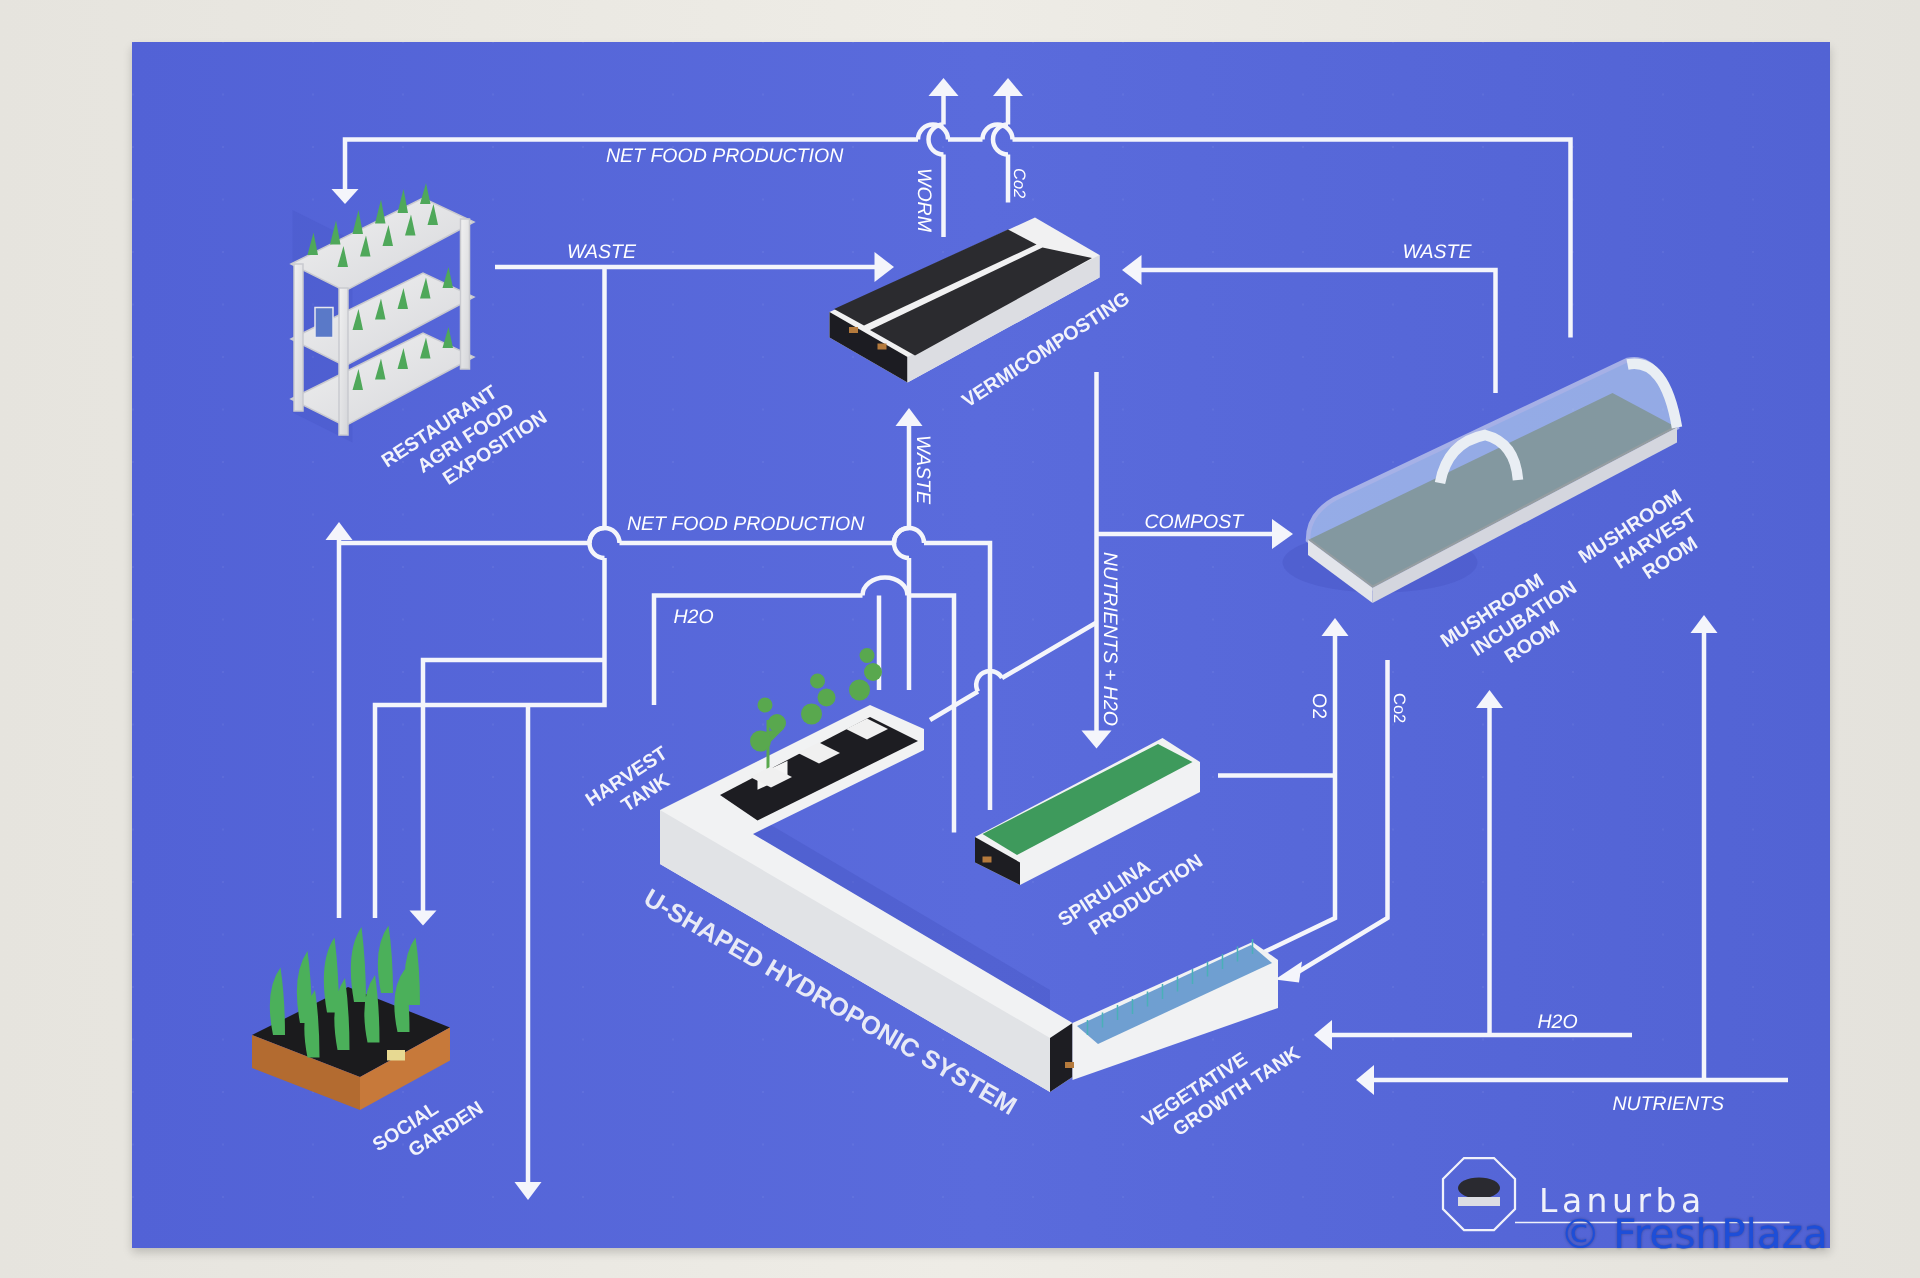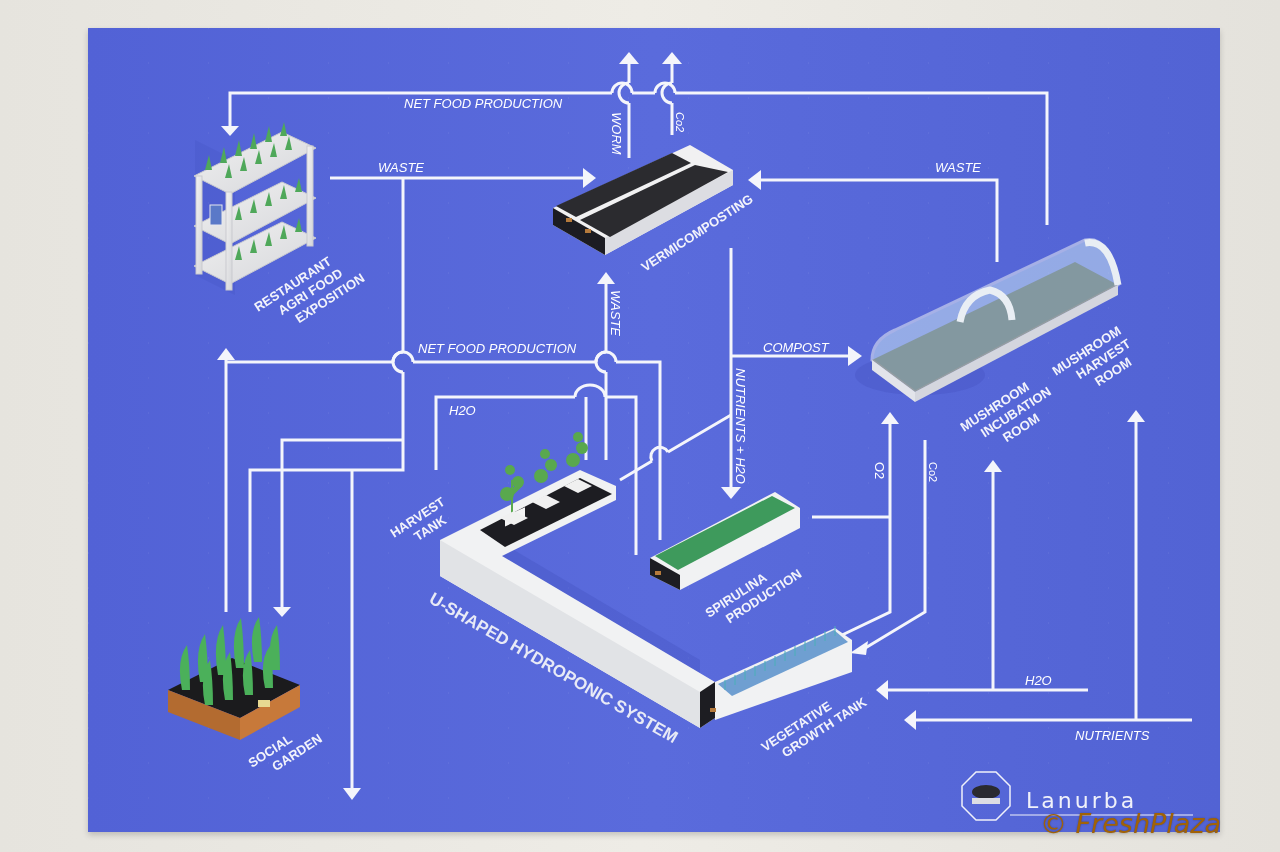--- a/index.html
+++ b/index.html
@@ -10,21 +10,21 @@
       linear-gradient(30deg, rgba(255,255,255,.05) 1px, transparent 1px),
       linear-gradient(150deg, rgba(255,255,255,.05) 1px, transparent 1px),
       linear-gradient(90deg,#5262d6,#5a6bdc 50%,#5263d4);
     background-size:60px 35px,60px 35px,100% 100%;}
   svg#diagram{position:absolute;left:0;top:0;}
   .lbl{fill:#ffffff;font-family:"Liberation Sans",sans-serif;font-style:italic;font-size:13px;}
   .bold{fill:#f2f3fb;font-family:"Liberation Sans",sans-serif;font-weight:bold;font-size:13px;}
   .big{fill:#e8eaf6;font-family:"Liberation Sans",sans-serif;font-weight:bold;font-size:17px;}
   .line{stroke:#f4f5fb;stroke-width:3;fill:none;}
   .arrow{fill:#f4f5fb;}
-  #watermark{position:absolute;left:1040px;top:808px;color:#a16207;font-size:27px;font-family:"DejaVu Sans",sans-serif;text-shadow:0 0 2px rgba(0,0,0,.3);font-style:italic;}
+  #watermark{position:absolute;left:1040px;top:808px;color:#1d4ed8;font-size:27px;font-family:"DejaVu Sans",sans-serif;text-shadow:0 0 2px rgba(0,0,0,.3);}
   #logo-text{fill:#f0f1fa;font-family:"DejaVu Sans",sans-serif;font-size:22px;letter-spacing:3px;}
 </style>
 </head>
 <body>
 
 <div id="wall"></div>
 <div id="poster"></div>
 
 <svg id="diagram" width="1280" height="852" viewBox="0 0 1280 852">
   <defs>

